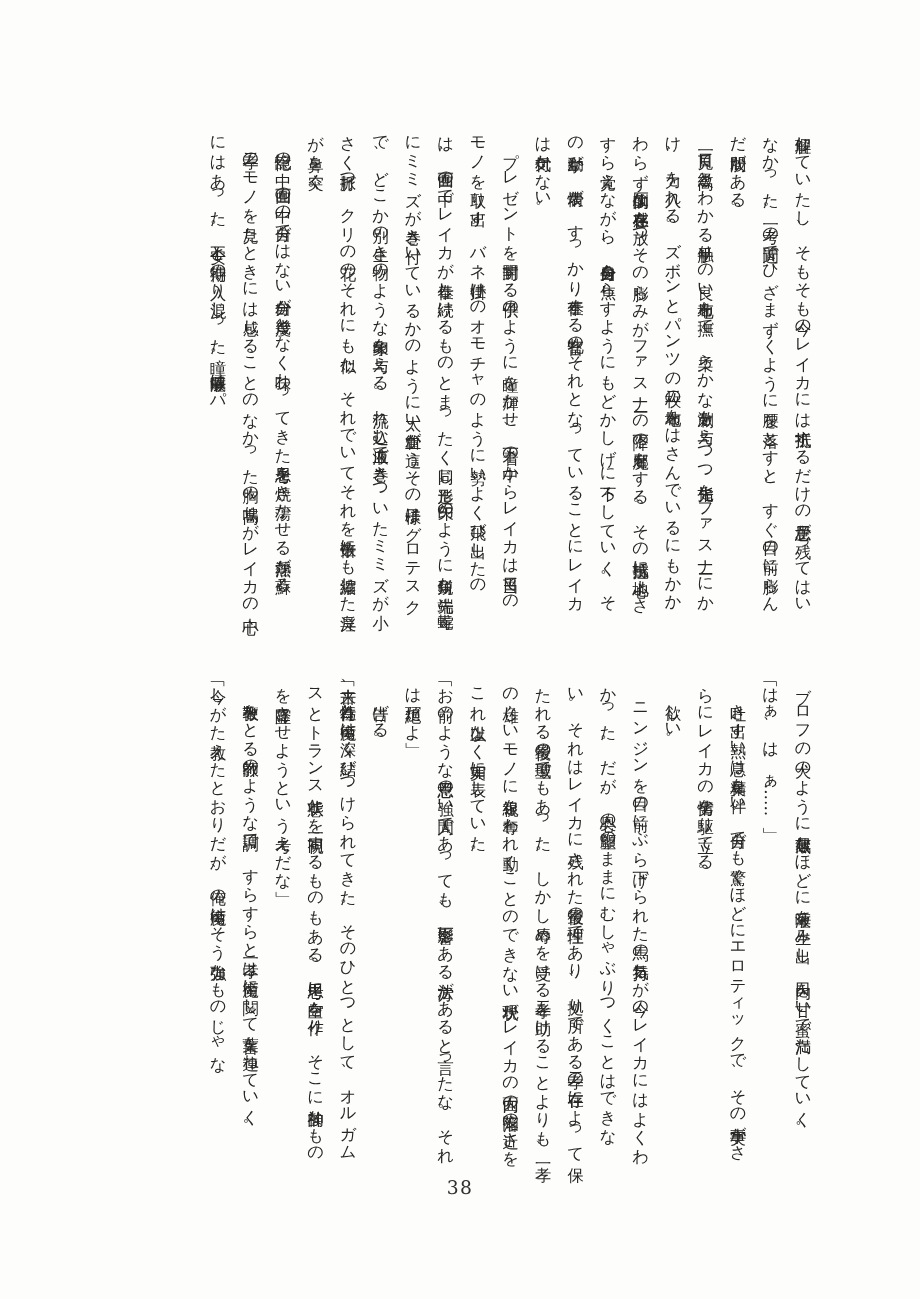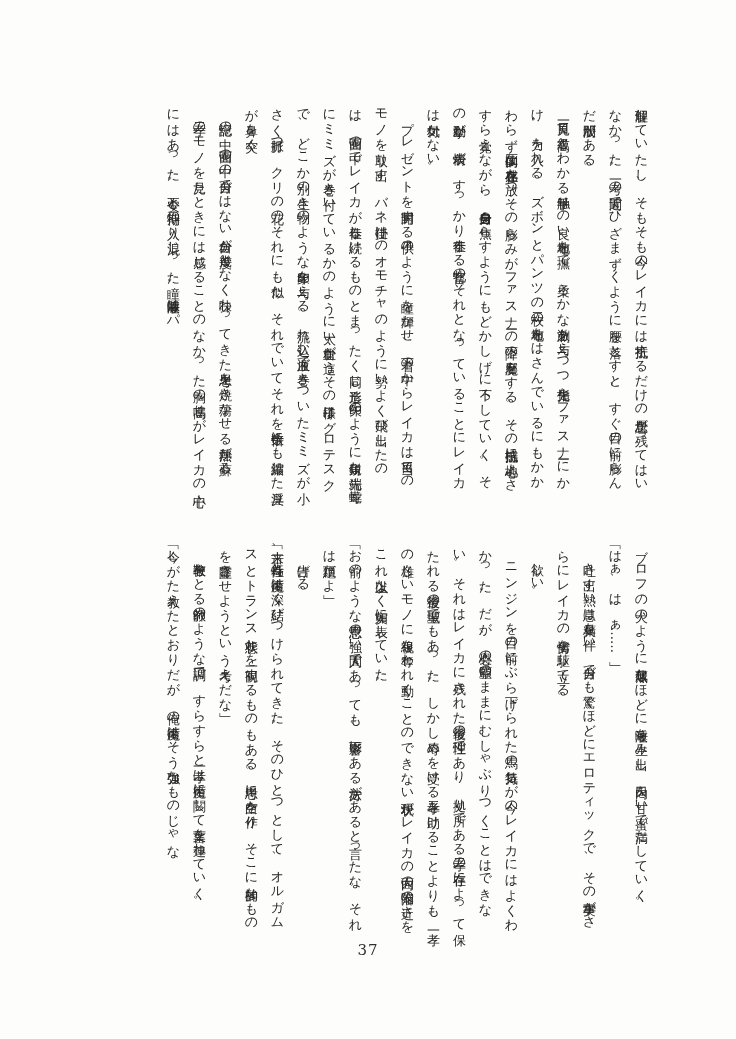--- a/index.html
+++ b/index.html
@@ -77,15 +77,15 @@
     <p class="para indent">吐き出す熱い息は精臭を伴い、自分でも驚くほどにエロティックで、その事実がさらにレイカの劣情を駆り立てる。</p>
     <p class="para indent">欲しい。</p>
     <p class="para indent">ニンジンを目の前にぶら下げられた馬の気持ちが今のレイカにはよくわかった。だが、心奥の願望のままにむしゃぶりつくことはできない。それはレイカに残された最後の理性であり、拠り所である孝二の存在によって保たれる最後の聖域でもあった。しかし辱めを受ける孝二を助けることよりも、一孝の雄々しいモノに視線を奪われ動くことのできない現状がレイカの内面の陥落の近さをこれ以上なく如実に表していた。</p>
     <p class="para">「お前のような意思の強い人間であっても、影響下にある方法があると言ったな。それは絶頂だよ」</p>
     <p class="para indent">告げる。</p>
     <p class="para">「古来、性行為と魔術は深く結びつけられてきた。そのひとつとして、オルガムスとトランス状態とを同一視するものもある。思考に空白を作り、そこに神的なものを降霊させようという考えだな」</p>
     <p class="para indent">教鞭をとる教師のような口調で、すらすらと一孝は魔術に関して言葉を連ねていく。</p>
     <p class="para">「今しがた教えたとおりだが、俺の魔術はそう強力なものじゃな</p>
   </div>
 
-  <div class="page-number">37</div>
+  <div class="page-number">38</div>
 
 </div>
 
 </body></html>

